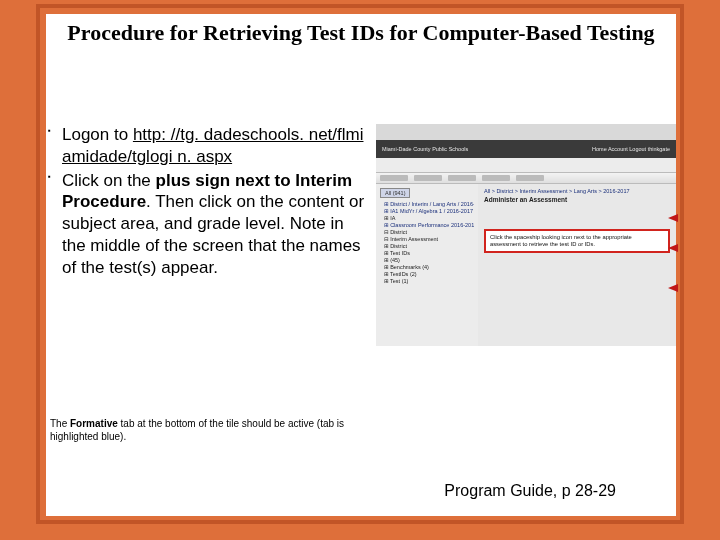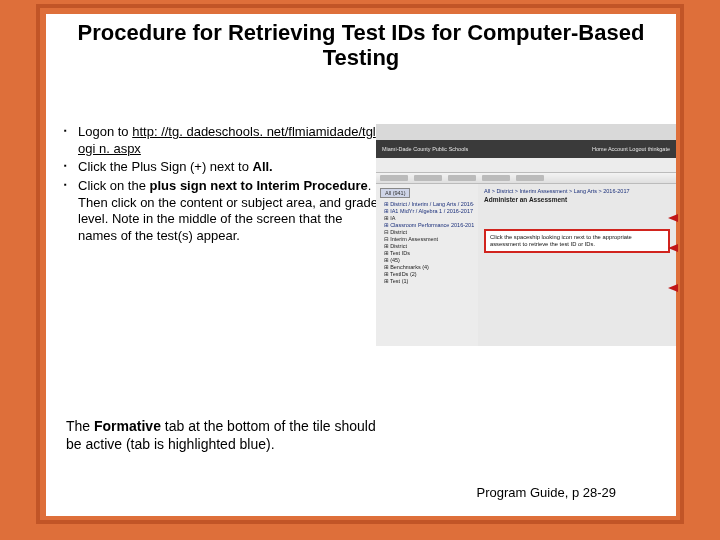--- a/index.html
+++ b/index.html
@@ -40,30 +40,30 @@
   }
   .title {
     position: absolute;
     left: 0;
     right: 0;
     top: 6px;
     text-align: center;
     font-weight: 700;
     font-size: 22px;
     line-height: 1.15;
-    font-family: Liberation Sans, sans-serif;
+    font-family: Liberation Serif, serif;
     color: #000;
     padding: 0 10px;
   }
   .bullets {
     position: absolute;
-    left: 16px;
+    left: 0px;
     top: 110px;
     width: 320px;
-    font-size: 13px;
+    font-size: 17px;
     line-height: 1.28;
     color: #000;
   }
   .bullets ul {
     margin: 0;
     padding-left: 16px;
     list-style: none;
   }
   .bullets li {
     position: relative;
@@ -80,31 +80,31 @@
     color: #000;
   }
   .bullets a {
     color: #000;
     text-decoration: underline;
   }
   .bullets a span { word-break: break-all; }
 
   .note {
     position: absolute;
-    left: 20px;
+    left: 4px;
     top: 404px;
     width: 320px;
-    font-size: 14px;
+    font-size: 10px;
     line-height: 1.28;
   }
   .footer {
     position: absolute;
     right: 60px;
     bottom: 16px;
-    font-size: 13px;
+    font-size: 16px;
     color: #000;
   }
 
   
   .shot {
     position: absolute;
     right: 0px;
     top: 110px;
     width: 300px;
     height: 220px;
@@ -211,23 +211,20 @@
   <div class="inner-frame"></div>
 
   <div class="card">
 
     <div class="title">Procedure for Retrieving Test IDs for Computer-Based Testing</div>
 
     <div class="bullets">
       <ul>
         <li>
           <span>Logon to </span><a href="#"><span>http: //tg. dadeschools. net/flmiamidade/tglogi n. aspx</span></a>
-        </li>
-        <li>
-          <span>Click the Plus Sign (+) next to </span><b>All.</b>
         </li>
         <li>
           <span>Click on the </span><b>plus sign next to Interim Procedure</b><span>.  Then click on the content or subject area, and grade level. Note in the middle of the screen that the names of the test(s) appear.</span>
         </li>
       </ul>
     </div>
 
     <div class="note">
       <span>The </span><b>Formative</b><span> tab at the bottom of the tile should be active (tab is highlighted blue).</span>
     </div>

